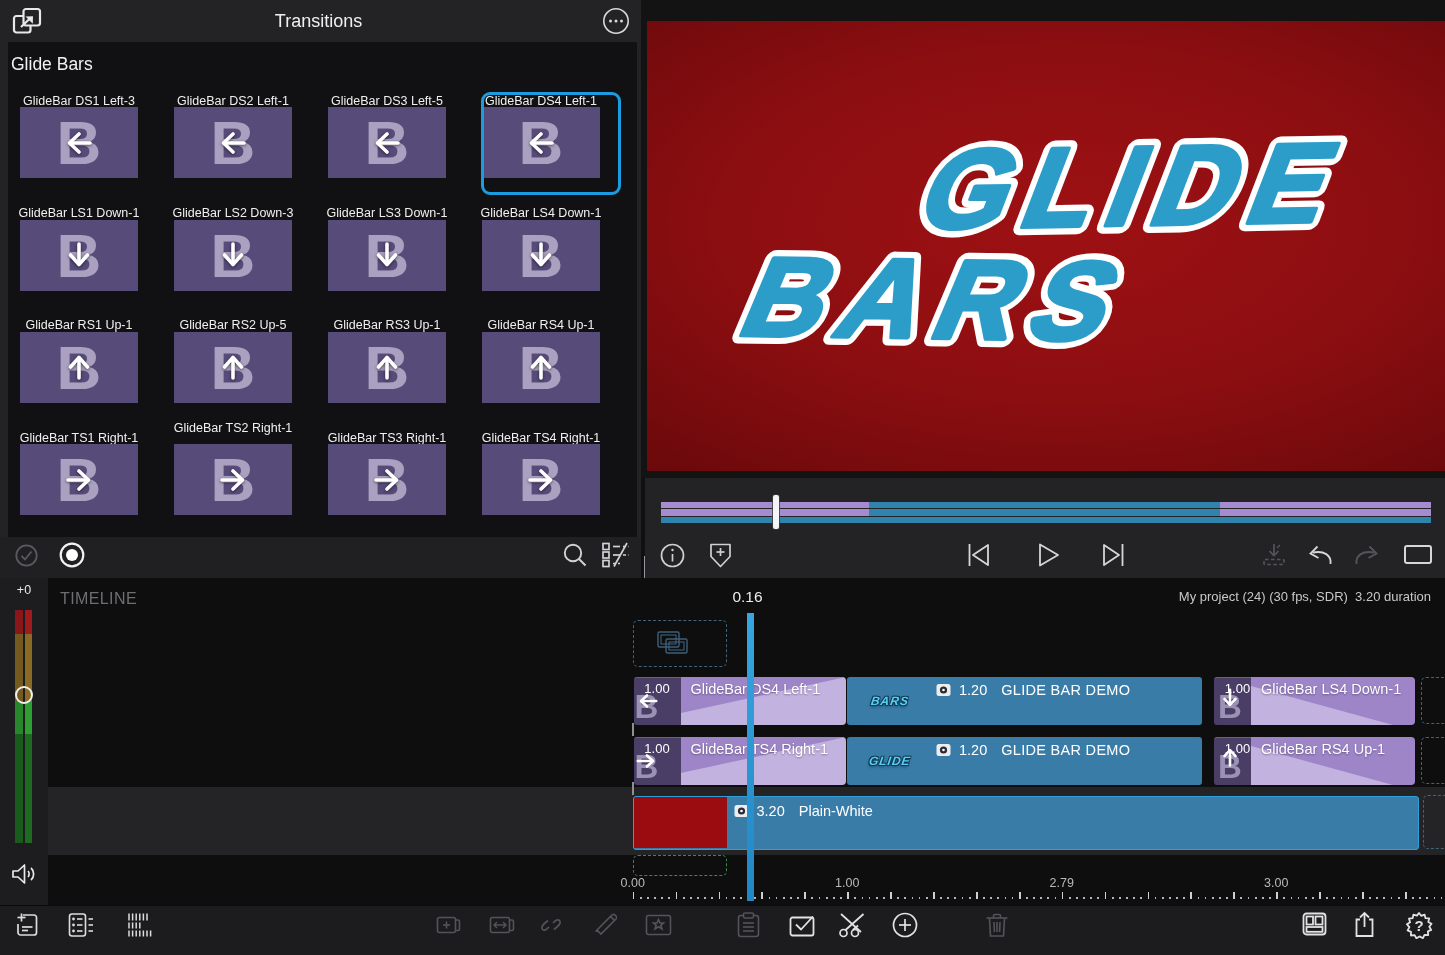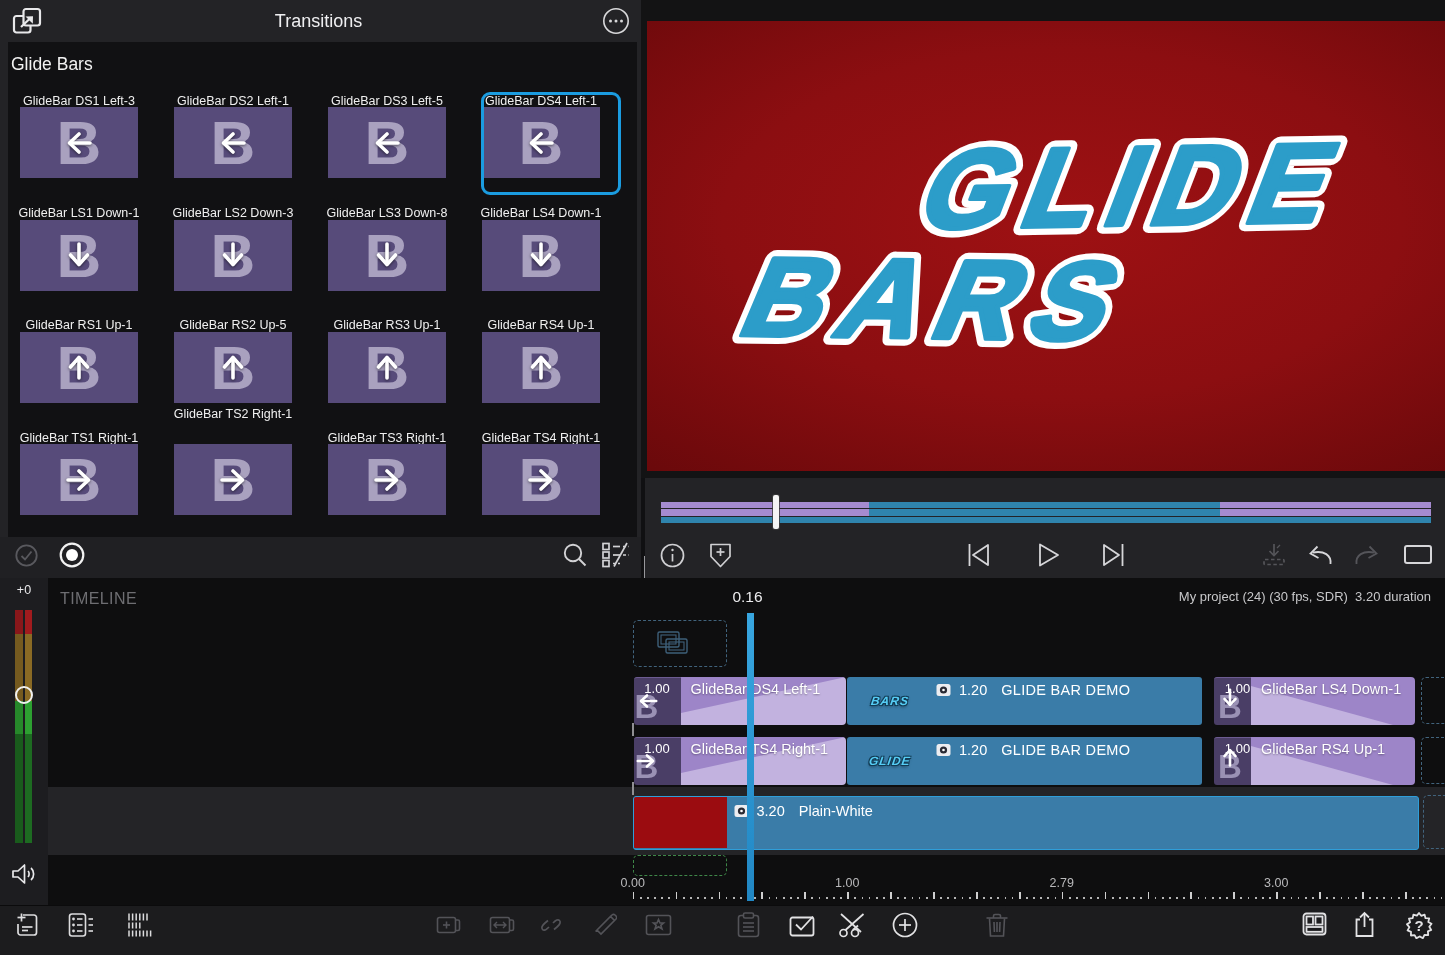--- a/index.html
+++ b/index.html
@@ -116,21 +116,21 @@
       </svg>
     </div>
     <div class="tlabel" style="left:156px; top:206px;">GlideBar LS2 Down-3</div>
     <div class="tile" style="left:174px; top:219.5px;">
       <div class="b">B</div>
       <svg width="34" height="34" viewBox="0 0 34 34" fill="none" stroke="#ffffff" stroke-width="3.6" stroke-linecap="round" stroke-linejoin="round">
         <path d="M17 6 V26"></path>
         <path d="M8.5 17 L17 26.5 L25.5 17"></path>
       </svg>
     </div>
-    <div class="tlabel" style="left:310px; top:206px;">GlideBar LS3 Down-8</div>
+    <div class="tlabel" style="left:310px; top:206px;">GlideBar LS3 Down-1</div>
     <div class="tile" style="left:328px; top:219.5px;">
       <div class="b">B</div>
       <svg width="34" height="34" viewBox="0 0 34 34" fill="none" stroke="#ffffff" stroke-width="3.6" stroke-linecap="round" stroke-linejoin="round">
         <path d="M17 6 V26"></path>
         <path d="M8.5 17 L17 26.5 L25.5 17"></path>
       </svg>
     </div>
     <div class="tlabel" style="left:464px; top:206px;">GlideBar LS4 Down-1</div>
     <div class="tile" style="left:482px; top:219.5px;">
       <div class="b">B</div>
@@ -172,21 +172,21 @@
       </svg>
     </div>
     <div class="tlabel" style="left:2px; top:430.5px;">GlideBar TS1 Right-1</div>
     <div class="tile" style="left:20px; top:444px;">
       <div class="b">B</div>
       <svg width="34" height="34" viewBox="0 0 34 34" fill="none" stroke="#ffffff" stroke-width="3.6" stroke-linecap="round" stroke-linejoin="round">
         <path d="M6 17 H26"></path>
         <path d="M17 8 L26.5 17 L17 26"></path>
       </svg>
     </div>
-    <div class="tlabel" style="left:156px; top:407px;">GlideBar TS2 Right-1</div>
+    <div class="tlabel" style="left:156px; top:421px;">GlideBar TS2 Right-1</div>
     <div class="tile" style="left:174px; top:444px;">
       <div class="b">B</div>
       <svg width="34" height="34" viewBox="0 0 34 34" fill="none" stroke="#ffffff" stroke-width="3.6" stroke-linecap="round" stroke-linejoin="round">
         <path d="M6 17 H26"></path>
         <path d="M17 8 L26.5 17 L17 26"></path>
       </svg>
     </div>
     <div class="tlabel" style="left:310px; top:430.5px;">GlideBar TS3 Right-1</div>
     <div class="tile" style="left:328px; top:444px;">
       <div class="b">B</div>

